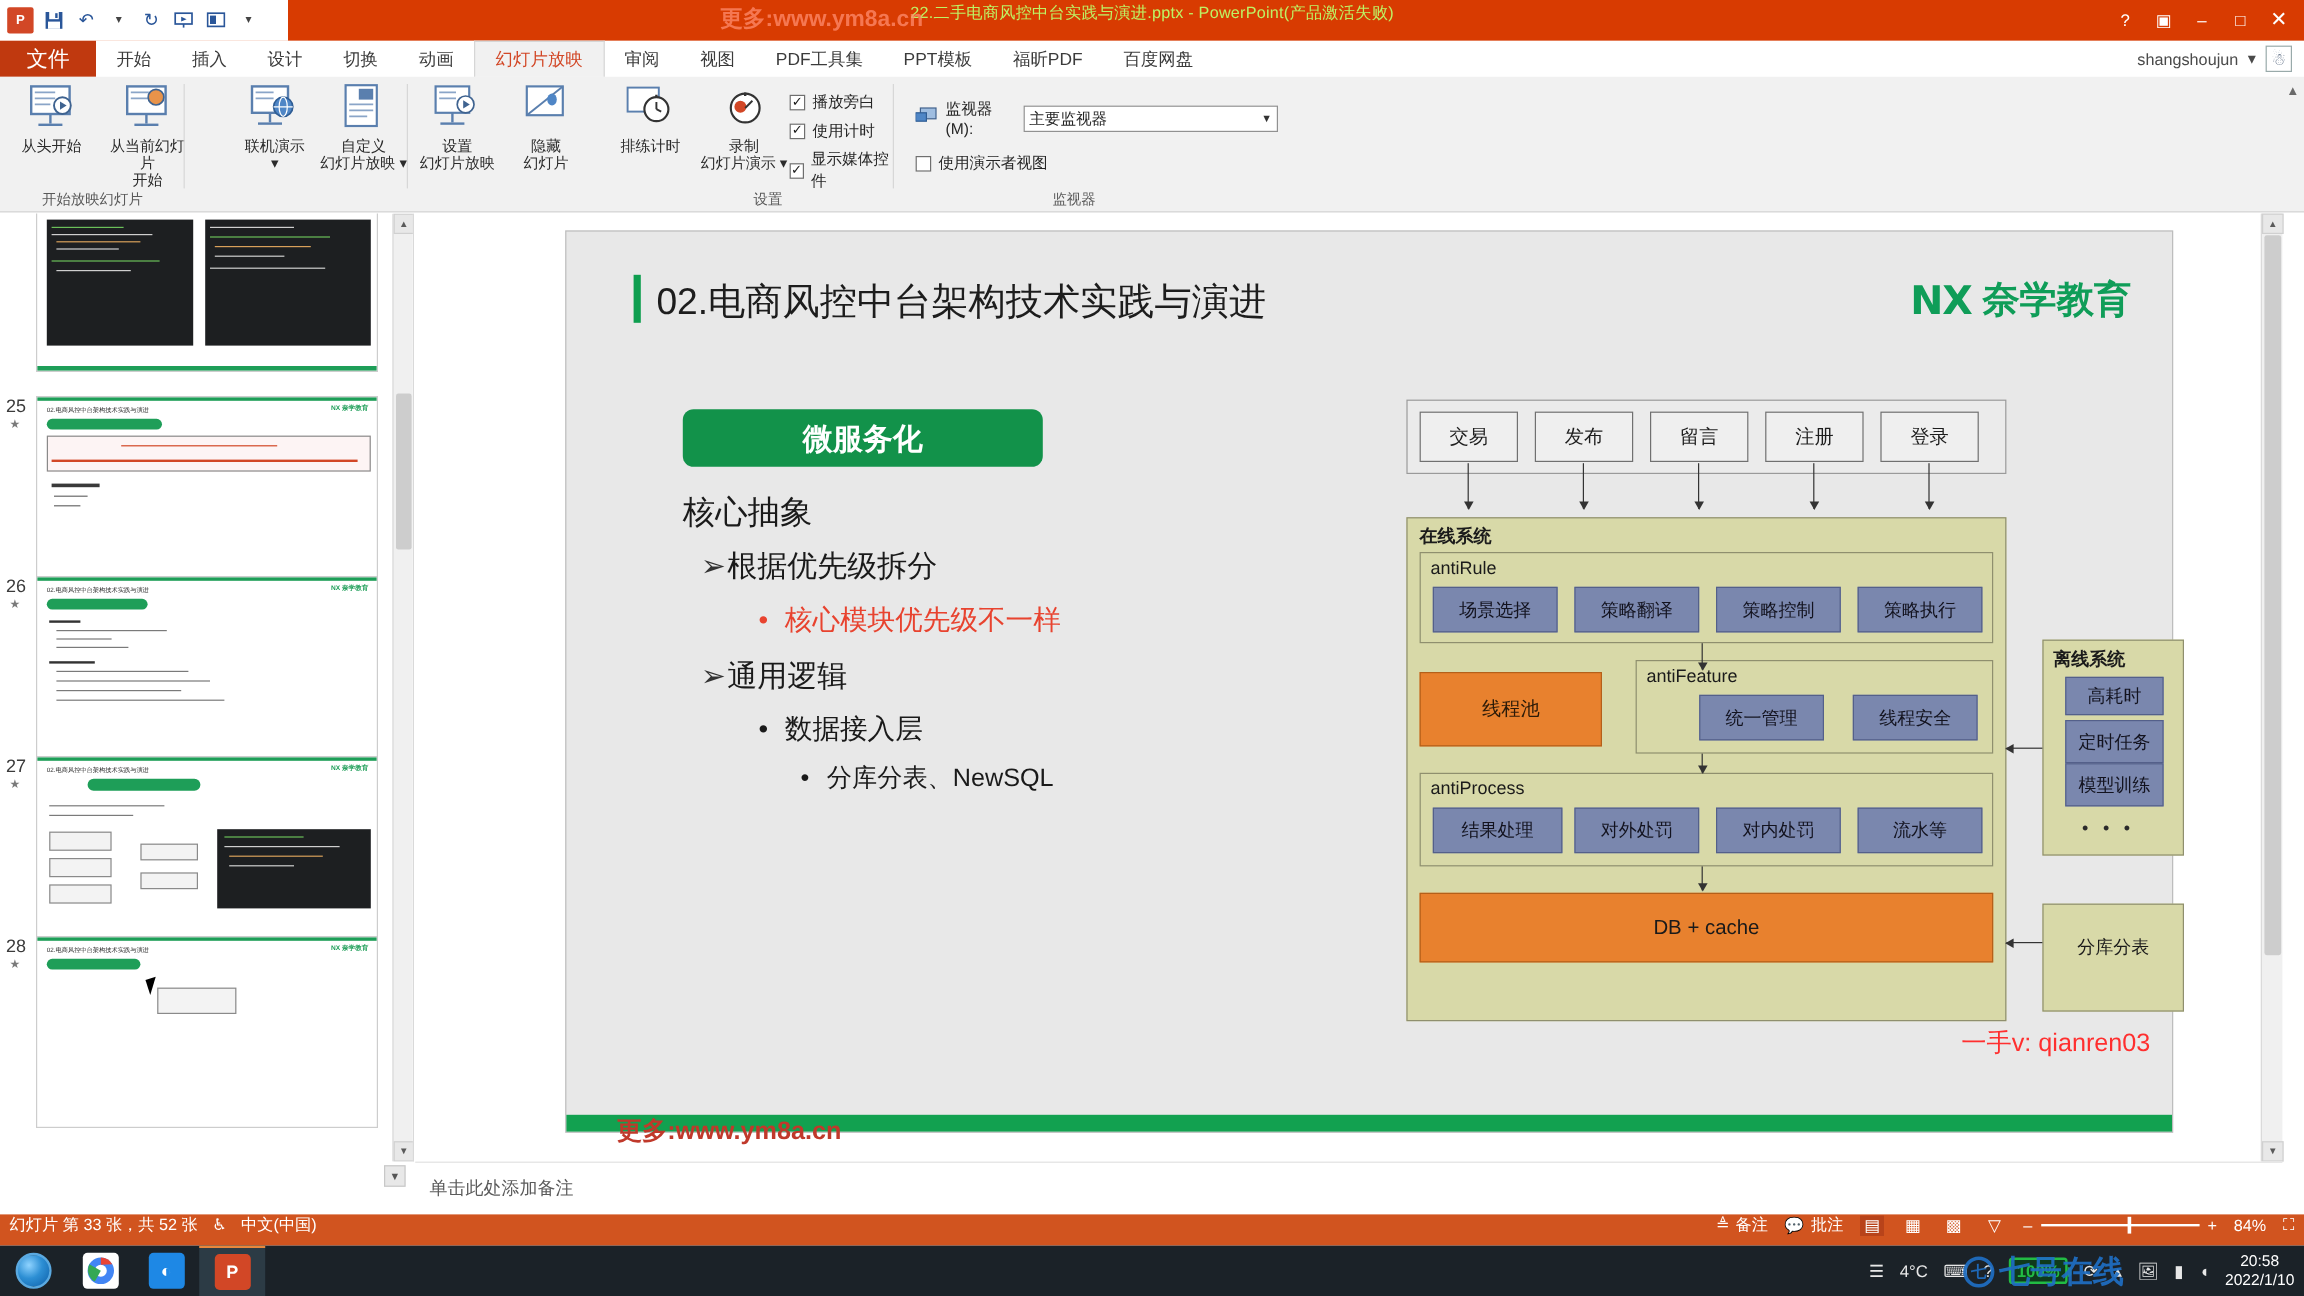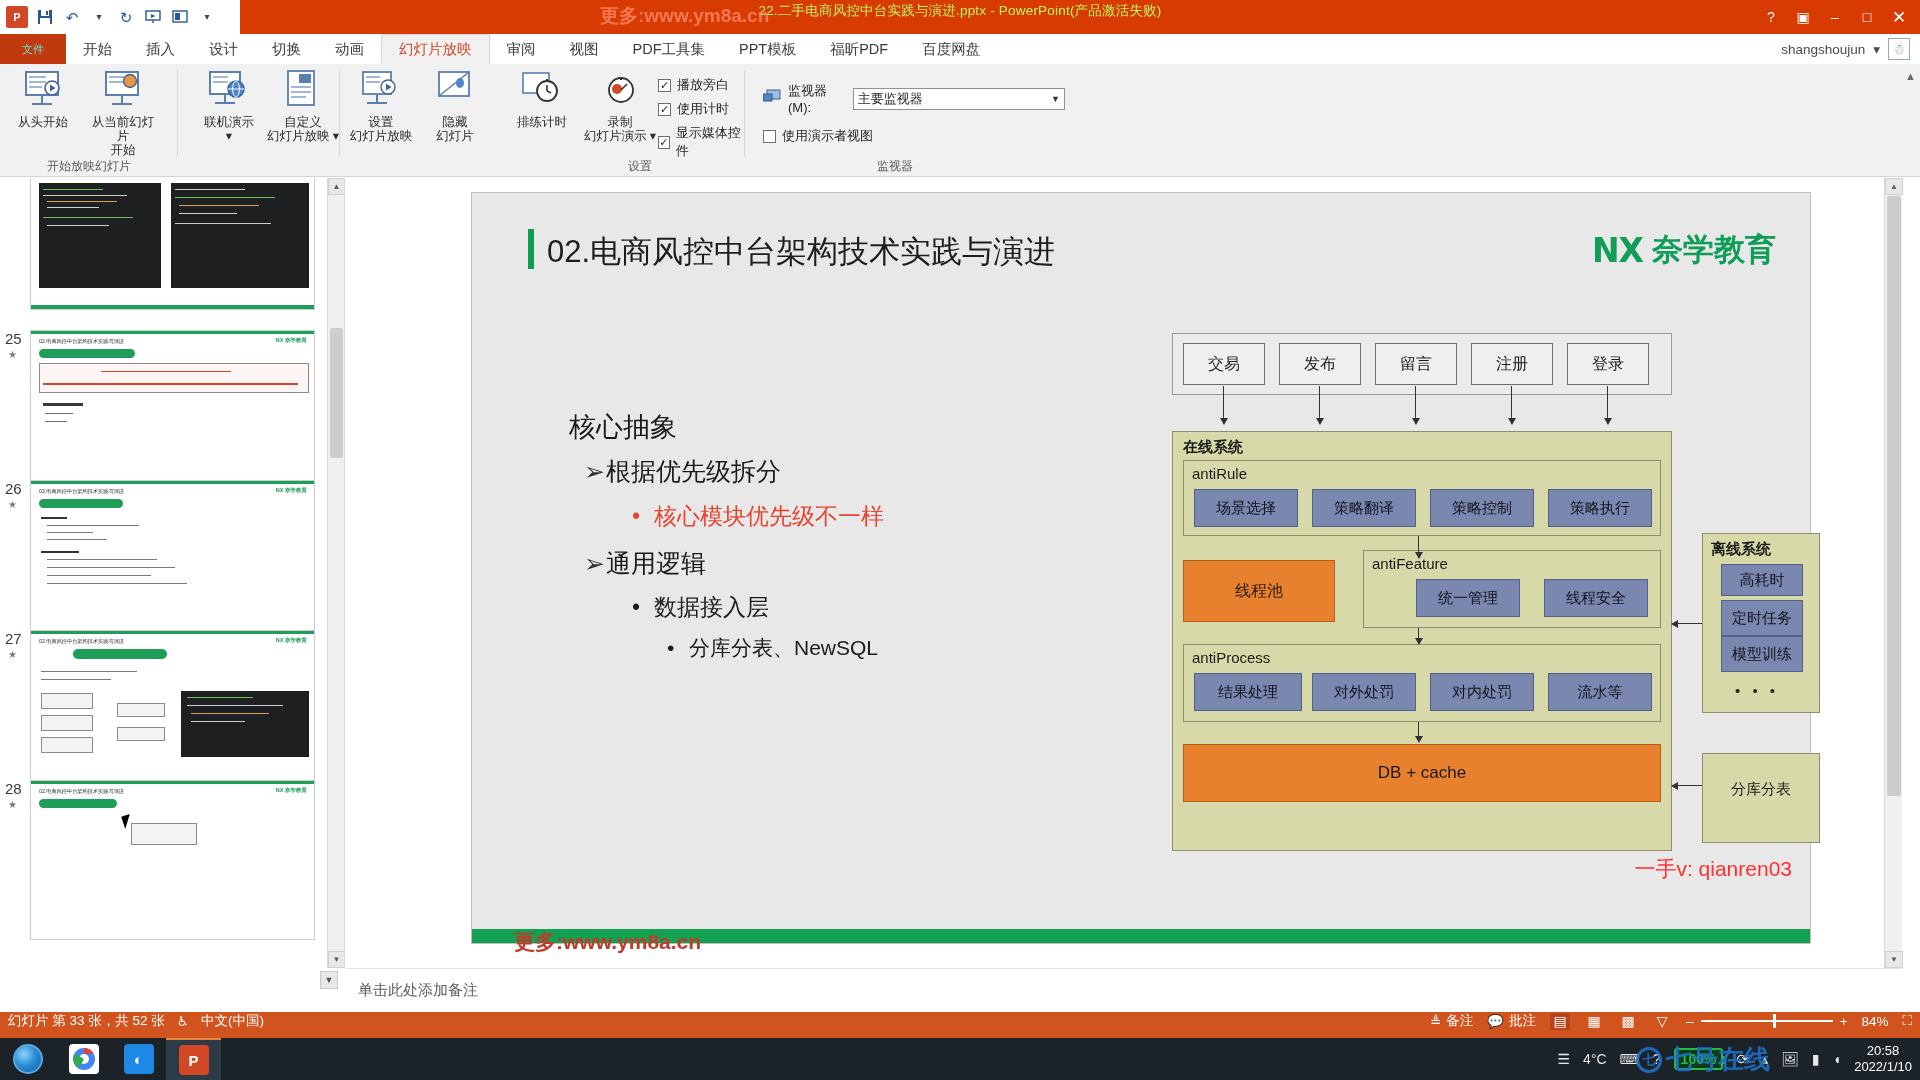--- a/index.html
+++ b/index.html
@@ -55,21 +55,21 @@
 
   
   .tabstrip {
     position: absolute; left: 0; top: 34px; width: 1920px; height: 30px;
     background: #ffffff; display: flex; align-items: stretch;
   }
   .tab {
     padding: 0 17px; display: flex; align-items: center; font-size: 14.5px;
     color: #3b3b3b; white-space: nowrap; cursor: default;
   }
-  .tab.file { background: #c0390f; color: #5eead4; padding: 0 22px; font-size: 11px; }
+  .tab.file { background: #c0390f; color: #ffffff; padding: 0 22px; font-size: 18px; }
   .tab.active { color: #d24726; background: #f1f1f1; border-top: 1px solid #d6d6d6;
     border-left: 1px solid #d6d6d6; border-right: 1px solid #d6d6d6; }
   .userbox {
     position: absolute; right: 10px; top: 0; height: 30px; display: flex; align-items: center; gap: 8px;
     font-size: 13.5px; color: #4a4a4a;
   }
   .user-avatar {
     width: 22px; height: 22px; border: 1px solid #9aa; color:#6b7a8f; font-size: 14px;
     display:flex; align-items:center; justify-content:center;
   }
@@ -336,21 +336,21 @@
   <div class="tab">百度网盘</div>
   <div class="userbox">
     <span>shangshoujun</span>
     <span>▾</span>
     <span class="user-avatar">☃</span>
   </div>
 </div>
 
 <div class="ribbon">
 
-  <div class="rgroup" style="left:0; width:178px;padding-left:14px;">
+  <div class="rgroup" style="left:0; width:154px;padding-left:14px;">
     <div class="bigbtn" style="left:6px;">
       <div class="gl">
         <svg width="46" height="44" viewBox="0 0 46 44">
           <rect x="6" y="3" width="32" height="23" fill="#fff" stroke="#5a7fae" stroke-width="2"></rect>
           <line x1="9" y1="8" x2="26" y2="8" stroke="#8aa5c8" stroke-width="1.6"></line>
           <line x1="9" y1="13" x2="26" y2="13" stroke="#8aa5c8" stroke-width="1.6"></line>
           <line x1="9" y1="18" x2="22" y2="18" stroke="#8aa5c8" stroke-width="1.6"></line>
           <circle cx="32" cy="19" r="7" fill="#fff" stroke="#3f6390" stroke-width="1.6"></circle>
           <path d="M30 15.5 L35.5 19 L30 22.5 Z" fill="#3f6390"></path>
           <rect x="21" y="26" width="2" height="8" fill="#5a7fae"></rect>
@@ -618,20 +618,21 @@
   <div class="stage">
     <div class="slidecanvas">
 
       <div class="s-title-bar"></div>
       <div class="s-title">02.电商风控中台架构技术实践与演进</div>
       <div class="nxlogo">
         <span class="nx-mark">NX</span>
         <span class="nx-cn">奈学教育</span>
       </div>
 
+      <div class="greenpill">微服务化</div>
 
       <div class="bl l0" style="top:216px;">
         <span>核心抽象</span>
       </div>
       <div class="bl l1" style="top:262px;">
         <span class="arrowmark">➢</span><span>根据优先级拆分</span>
       </div>
       <div class="bl l2 red" style="top:308px;">
         <span class="dotmark">•</span><span>核心模块优先级不一样</span>
       </div>

